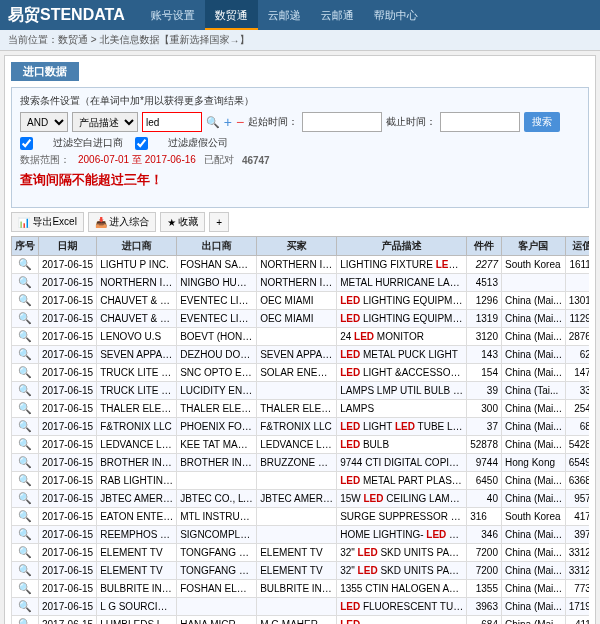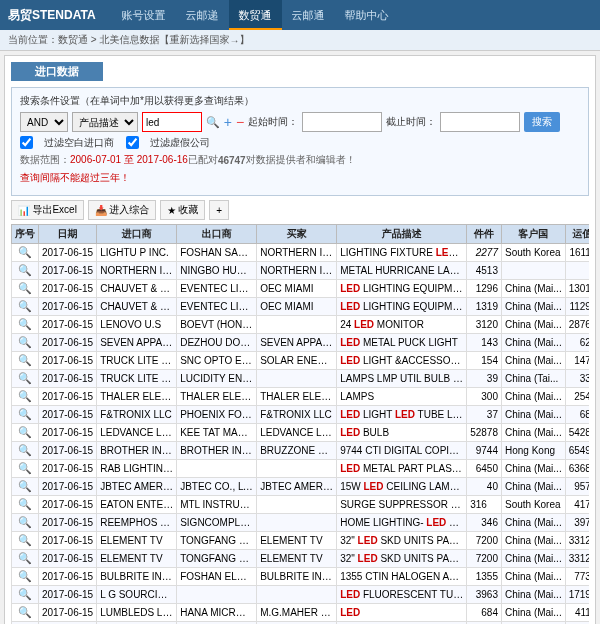--- a/index.html
+++ b/index.html
@@ -1,47 +1,47 @@
 <!DOCTYPE html>
 <html><head>
   <meta charset="utf-8">
   <style>
     * { box-sizing: border-box; margin: 0; padding: 0; }
     body { font-family: Arial, sans-serif; font-size: 11px; background: #f0f0f0; width: 600px; overflow-x: hidden; }
 
     
     .top-nav { background: #2c5f8a; display: flex; align-items: center; height: 30px; padding: 0 8px; }
-    .top-nav .logo { color: #fff; font-weight: bold; font-size: 12px; margin-right: 16px; }
+    .top-nav .logo { color: #fff; font-weight: bold; font-size: 16px; margin-right: 16px; }
     .top-nav .nav-item { color: #cce0f0; font-size: 11px; padding: 0 10px; height: 30px; line-height: 30px; cursor: pointer; }
     .top-nav .nav-item.active { background: #1a4a70; color: #fff; border-bottom: 2px solid #f90; }
 
     
     .breadcrumb { background: #e8f0f8; padding: 3px 8px; font-size: 10px; color: #555; border-bottom: 1px solid #ccc; }
 
     
     .main { background: #fff; margin: 4px; border: 1px solid #ccc; padding: 6px; }
 
     
-    .section-title { color: #fff; background: #4a80b0; padding: 2px 24px; font-size: 11px; font-weight: bold; margin-bottom: 6px; display: inline-block; }
+    .section-title { color: #fff; background: #4a80b0; padding: 2px 12px; font-size: 11px; font-weight: bold; margin-bottom: 6px; display: inline-block; }
 
     
     .search-area { background: #f5f9ff; border: 1px solid #bcd; padding: 6px 8px; margin-bottom: 4px; }
     .search-row { display: flex; align-items: center; gap: 4px; margin-bottom: 4px; flex-wrap: wrap; }
     .search-row label { font-size: 10px; color: #333; white-space: nowrap; }
     .search-row select { font-size: 10px; height: 20px; border: 1px solid #aaa; padding: 0 2px; }
     .search-row input[type="text"] { font-size: 10px; height: 20px; border: 1px solid #f00; padding: 0 3px; width: 60px; }
     .search-row input[type="text"].date-input { width: 80px; border: 1px solid #aaa; }
     .search-btn { background: #4a90d9; color: #fff; border: none; font-size: 10px; padding: 2px 8px; height: 20px; cursor: pointer; border-radius: 2px; }
     .checkbox-row { display: flex; align-items: center; gap: 12px; font-size: 10px; color: #333; }
-    .checkbox-row label { display: flex; align-items: flex-start; gap: 11px; cursor: pointer; }
-
-    
-    .info-row { display: flex; align-items: center; font-size: 10px; color: #666; margin-bottom: 4px; flex-wrap: wrap; }
+    .checkbox-row label { display: flex; align-items: center; gap: 20px; cursor: pointer; }
+
+    
+    .info-row { display: flex; align-items: center; gap: 8px; font-size: 10px; color: #666; margin-bottom: 4px; flex-wrap: wrap; }
     .info-row .date-range { color: #c00; }
-    .query-note { color: #c00; font-size: 10px; margin-bottom: 4px; }
+    .query-note { color: #c00; font-size: 13px; margin-bottom: 12px; font-weight: bold; }
 
     
     .toolbar { display: flex; align-items: center; gap: 4px; margin-bottom: 4px; }
     .toolbar-btn { background: #f5f5f5; border: 1px solid #ccc; font-size: 10px; padding: 2px 6px; cursor: pointer; height: 20px; display: flex; align-items: center; gap: 2px; }
 
     
     .annotation { position: absolute; top: 256px; left: 175px; font-size: 24px; font-weight: bold; color: #ff3300; text-shadow: 1px 1px 2px rgba(0,0,0,0.3); pointer-events: none; white-space: nowrap; z-index: 10; }
 
     
     .data-table { width: 100%; border-collapse: collapse; font-size: 10px; }
@@ -52,22 +52,22 @@
 
     .wrapper { position: relative; }
   </style>
 </head>
 <body>
 <div class="wrapper">
 
 <div class="top-nav">
   <div class="logo">易贸STENDATA</div>
   <div class="nav-item">账号设置</div>
+  <div class="nav-item active">数贸通</div>
   <div class="nav-item">云邮递</div>
-  <div class="nav-item active">数贸通</div>
   <div class="nav-item">云邮通</div>
   <div class="nav-item">帮助中心</div>
 </div>
 
 <div class="breadcrumb">
   <span>当前位置：数贸通 &gt; 北美信息数据【重新选择国家→】</span>
 </div>
 
 <div class="main">
 
@@ -110,21 +110,20 @@
       <label>
         <input type="checkbox" checked="" style="">
         <span>过滤虚假公司</span>
       </label>
     </div>
     <div class="info-row">
       <span>数据范围：</span>
       <span class="date-range">2006-07-01 至 2017-06-16</span>
       <span>已配对</span>
       <strong>46747</strong>
-      <span>对数据提供者和编辑者！</span>
     </div>
     <div class="query-note">查询间隔不能超过三年！</div>
   </div>
 
   
   <div class="toolbar">
     <button class="toolbar-btn">
       <span>📊</span>
       <span>导出Excel</span>
     </button>

